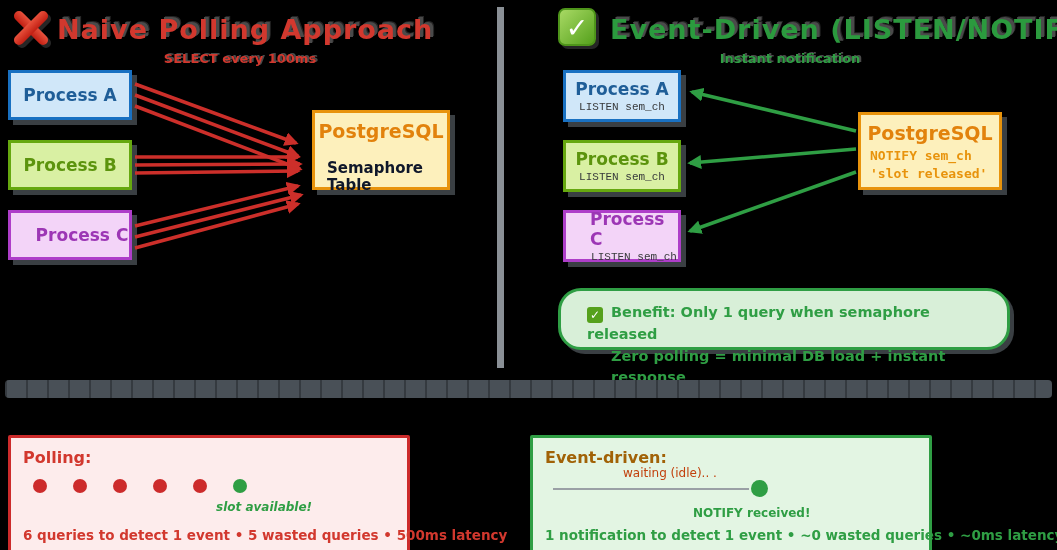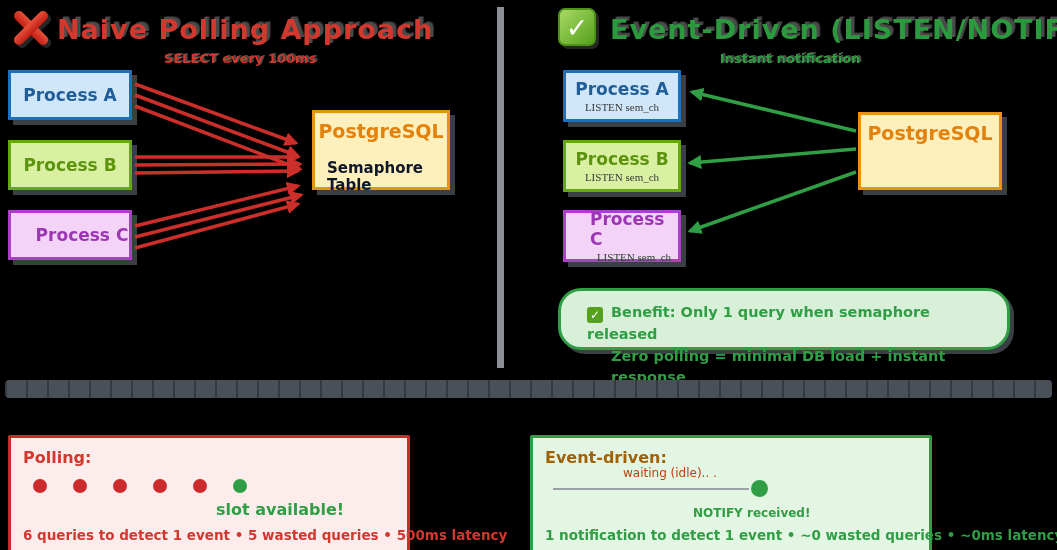--- a/index.html
+++ b/index.html
@@ -27,21 +27,21 @@
   
   .check-icon { position:absolute; left:558px; top:8px; width:38px; height:38px; border-radius:7px;
     background:linear-gradient(135deg,#a8d964,#55a11c); border:2px solid #4e941a;
     color:#fff; font-size:27px; font-weight:bold; display:flex; align-items:center; justify-content:center;
     box-shadow:3px 3px 0 rgba(70,70,70,.55); }
 
   
   .proc { position:absolute; display:flex; flex-direction:column; align-items:center; justify-content:center;
     border:3px solid; box-shadow:5px 5px 0 #3a3f43; }
   .proc .plabel { font-size:17px; font-weight:bold; }
-  .proc .listen { font-family:Liberation Serif, serif; font-size:11px; color:#37393b; margin-top:2px; }
+  .proc .listen { font-family:Liberation Mono, monospace; font-size:11px; color:#37393b; margin-top:2px; }
   .pa { background:#d0e7f9; border-color:#1971c2; } .pa .plabel { color:#1f5e98; }
   .pb { background:#d9f0a3; border-color:#66a80f; } .pb .plabel { color:#5c940d; }
   .pc { background:#f3d4f8; border-color:#ae3ec9; } .pc .plabel { color:#9c36b5; }
   .lproc { left:8px; width:124px; height:50px; }
   .rproc { left:563px; width:118px; height:52px; }
   .row1 { top:70px; } .row2 { top:140px;justify-content:center; } .row3 { top:210px;padding-left:24px; }
 
   
   .pgbox { position:absolute; background:#fdf0bc; border:3px solid #e8930c; box-shadow:5px 5px 0 #3a3f43; }
   .pg-left  { left:312px; top:110px; width:138px; height:80px; }
@@ -69,21 +69,21 @@
 
   
   .tl { position:absolute; top:435px; width:402px; height:127px; border:3px solid; border-radius:2px; }
   .tl-poll { left:8px;  background:#fdecec; border-color:#cc2b2b; }
   .tl-event { left:530px; background:#e3f5e3; border-color:#2f9e44; }
   .tl-title { position:absolute; left:12px; top:10px; font-size:16px; font-weight:bold; }
   .tl-poll .tl-title { color:#d2382e; } .tl-event .tl-title { color:#a16207; }
   .dots { position:absolute; left:22px; top:41px; display:flex; gap:26px; }
   .dot { width:14px; height:14px; border-radius:50%; }
   .dot.red { background:#cc2b2b; } .dot.green { background:#2f9e44; }
-  .slot-label { position:absolute; left:205px; top:62px; font-size:16px; font-weight:bold; color:#2f9e44; }
+  .slot-label { position:absolute; left:205px; top:62px; font-size:12px; font-weight:bold; color:#2f9e44;font-style:italic; }
   .tl-summary { position:absolute; left:12px; bottom:16px; font-size:13.5px; font-weight:bold; white-space:nowrap; }
   .tl-poll .tl-summary { color:#d2382e; } .tl-event .tl-summary { color:#2f9e44; }
   .waiting-label { position:absolute; left:90px; top:28px; font-size:12px; font-weight:normal; color:#c2410c; }
   .waiting-line { position:absolute; left:20px; top:50px; width:196px; height:2px; background:#9aa0a5; }
   .notify-dot { position:absolute; left:218px; top:42px; width:17px; height:17px; border-radius:50%; background:#2f9e44; }
   .notify-label { position:absolute; left:160px; top:68px; font-size:12px; font-weight:bold; color:#2f9e44; }
 
   
   .arrows { position:absolute; left:0; top:0; width:1057px; height:550px; pointer-events:none; }
 </style>
@@ -132,20 +132,24 @@
     <span class="plabel">Process B</span>
     <span class="listen">LISTEN sem_ch</span>
   </div>
   <div class="proc rproc pc row3">
     <span class="plabel">Process C</span>
     <span class="listen">LISTEN sem_ch</span>
   </div>
 
   <div class="pgbox pg-right">
     <div class="pg-title">PostgreSQL</div>
+    <div class="pg-mono">
+      <div>NOTIFY sem_ch</div>
+      <div>'slot released'</div>
+    </div>
   </div>
 
   <div class="note benefit">
     <div><span class="mini-check">✓</span><span>Benefit: Only 1 query when semaphore released</span></div>
     <div class="l2">Zero polling = minimal DB load + instant response</div>
   </div>
 
   <div class="hbar"></div>
 
   <div class="tl tl-poll">

